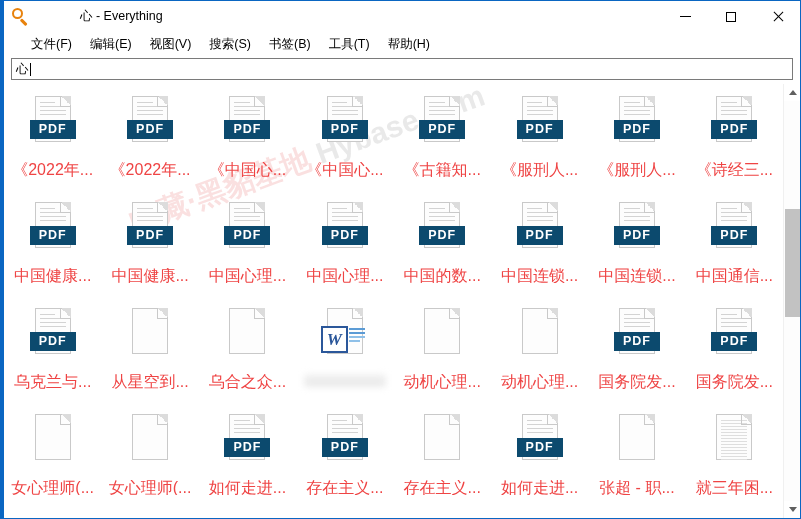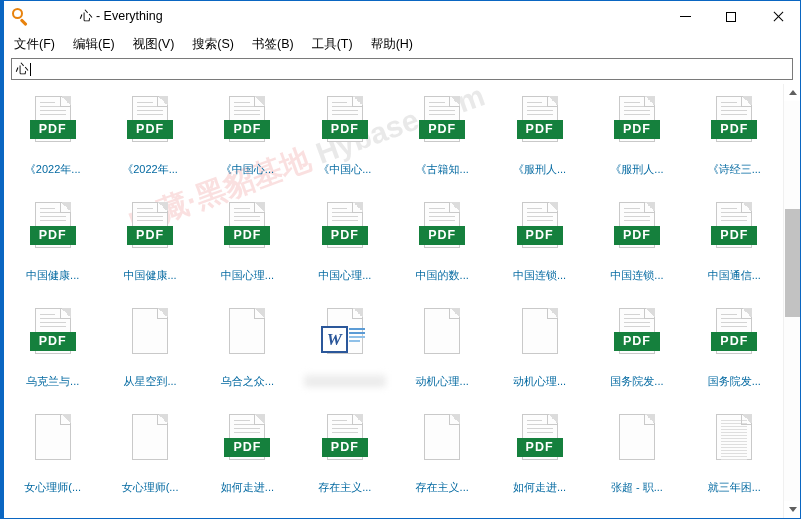--- a/index.html
+++ b/index.html
@@ -52,20 +52,21 @@
   .wbtn .cl:before,.wbtn .cl:after{
     content:"";position:absolute;left:0;top:5px;width:13px;height:1px;background:#000;
   }
   .wbtn .cl:before{transform:rotate(45deg);}
   .wbtn .cl:after{transform:rotate(-45deg);}
 
   
   .menubar{
     height:24px;display:flex;align-items:center;padding-left:10px;
     background:#ffffff;
+    margin-left:17px;
   }
   .menu-item{
     font-size:12.5px;color:#000;padding:2px 9px 2px 0;margin-right:9px;
     white-space:nowrap;line-height:20px;
   }
 
   
   .searchwrap{padding:2px 7px 4px 7px;background:#fff;}
   .searchbox{
     height:22px;border:1px solid #7a7a7a;box-sizing:border-box;
@@ -95,21 +96,21 @@
     box-sizing:border-box;
   }
   .cell{
     display:flex;flex-direction:column;align-items:center;justify-content:flex-start;
     padding-top:4px;position:relative;
   }
   .iconbox{
     width:48px;height:64px;position:relative;flex:none;margin-bottom:4px;
   }
   .label{
-    font-size:11px;color:#0369a1;white-space:nowrap;
+    font-size:16px;color:#ef4444;white-space:nowrap;
     max-width:94px;overflow:hidden;text-overflow:clip;text-align:center;
     line-height:15px;padding:0 2px;
   }
   .label.blurred{
     color:transparent;
     background:linear-gradient(180deg,#f2f2f2,#e8e8e8);
     border-radius:3px;
     filter:blur(3px);
     width:78px;height:13px;
   }
@@ -126,21 +127,21 @@
     box-sizing:border-box;
   }
   .lines{position:absolute;left:4px;top:5px;right:4px;}
   .lines i{display:block;height:1px;background:#d3d3d3;margin-bottom:3px;}
   .lines.few i:nth-child(1){width:60%;}
   .lines.many i{margin-bottom:2px;background:#dedede;}
 
   
   .pdfbadge{
     position:absolute;left:1px;top:26px;width:46px;height:19px;
-    background:#15803d;display:flex;align-items:center;justify-content:center;
+    background:#0c4a6e;display:flex;align-items:center;justify-content:center;
   }
   .pdfbadge span{
     color:#fff;font-size:12.5px;font-weight:bold;letter-spacing:1px;
     font-family:"Liberation Sans","DejaVu Sans",sans-serif;line-height:19px;
   }
 
   
   .wordmark{
     position:absolute;left:0px;top:20px;width:27px;height:27px;
     border:2.5px solid #2b579a;box-sizing:border-box;background:#fff;

